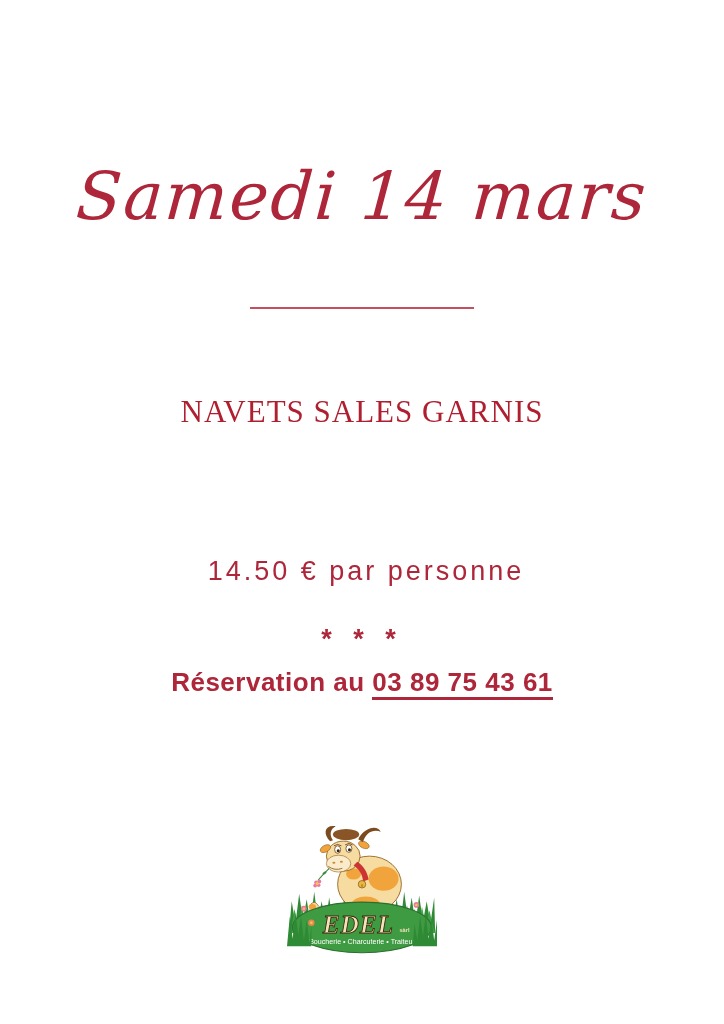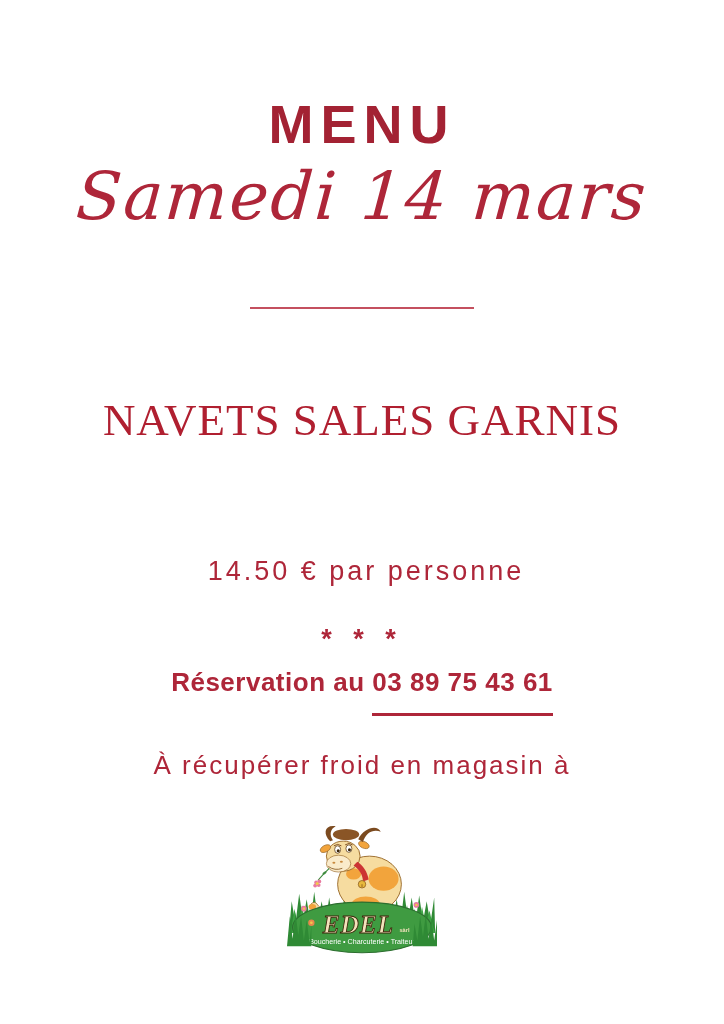--- a/index.html
+++ b/index.html
@@ -52,21 +52,21 @@
     height: 0;
     border-top: 2px solid #C4505F;
   }
   .dish-title {
     position: absolute;
     top: 394px;
     left: 0;
     width: 100%;
     text-align: center;
     font-family: "Liberation Serif", "DejaVu Serif", serif;
-    font-size: 45px;
+    font-size: 31px;
     font-weight: 400;
     letter-spacing: 1px;
     color: #B01F30;
   }
   .price-line {
     position: absolute;
     top: 556px;
     left: 0;
     width: 100%;
     text-align: center;
@@ -95,21 +95,21 @@
     text-align: center;
     font-size: 26px;
     font-weight: 700;
     letter-spacing: 0.5px;
     color: var(--accent-red);
   }
   .reservation .phone {
     text-decoration: none;
     color: inherit;
     border-bottom: 3px solid var(--accent-red);
-    padding-bottom: 16px;
+    padding-bottom: 0px;
     cursor: pointer;
   }
   .pickup {
     position: absolute;
     top: 749px;
     left: 0;
     width: 100%;
     text-align: center;
     font-size: 26px;
     font-weight: 400;
@@ -132,36 +132,34 @@
     font-style: italic;
     letter-spacing: 1px;
   }
   .tagline-text { font-family: "Liberation Sans", sans-serif; }
 </style>
 </head>
 <body>
 
 <div class="page">
 
-  <div class="menu-title">MENU</div>
 
   <div class="date-script">Samedi 14 mars</div>
 
   <div class="divider"></div>
 
   <div class="dish-title">NAVETS SALES GARNIS</div>
 
   <div class="price-line">14.50 € par personne</div>
 
   <div class="stars">* * *</div>
 
   <div class="reservation"><span>Réservation au </span><span class="phone">03 89 75 43 61</span></div>
 
   <div class="pickup">
-    <div>À récupérer froid en magasin à</div>
   </div>
 
   <div class="logo-wrap">
     <svg viewBox="0 0 160 140" xmlns="http://www.w3.org/2000/svg">
 
       <g>
         <path fill="#2F8A35" d="M2,118 L5,84 L9,108 L13,76 L17,104 L21,82 L25,108 L29,74 L33,104 L37,84 L41,108 L45,80 L49,106 L53,86 L57,108 L61,80 L65,106 L69,86 L73,108 L77,78 L81,106 L85,84 L89,108 L93,78 L97,106 L101,84 L105,108 L109,76 L113,104 L117,82 L121,108 L125,74 L129,104 L133,80 L137,108 L141,78 L145,106 L149,84 L153,108 L157,80 L158,118 Z"></path>
         <path fill="#3DA344" d="M4,118 L8,92 L12,112 L16,88 L20,110 L24,92 L28,112 L32,88 L36,110 L40,94 L44,112 L48,90 L52,110 L56,94 L60,112 L64,90 L68,110 L72,94 L76,112 L80,88 L84,110 L88,94 L92,112 L96,88 L100,110 L104,94 L108,112 L112,88 L116,110 L120,92 L124,112 L128,88 L132,110 L136,92 L140,112 L144,90 L148,110 L152,94 L156,112 L158,118 Z"></path>
       </g>
 

